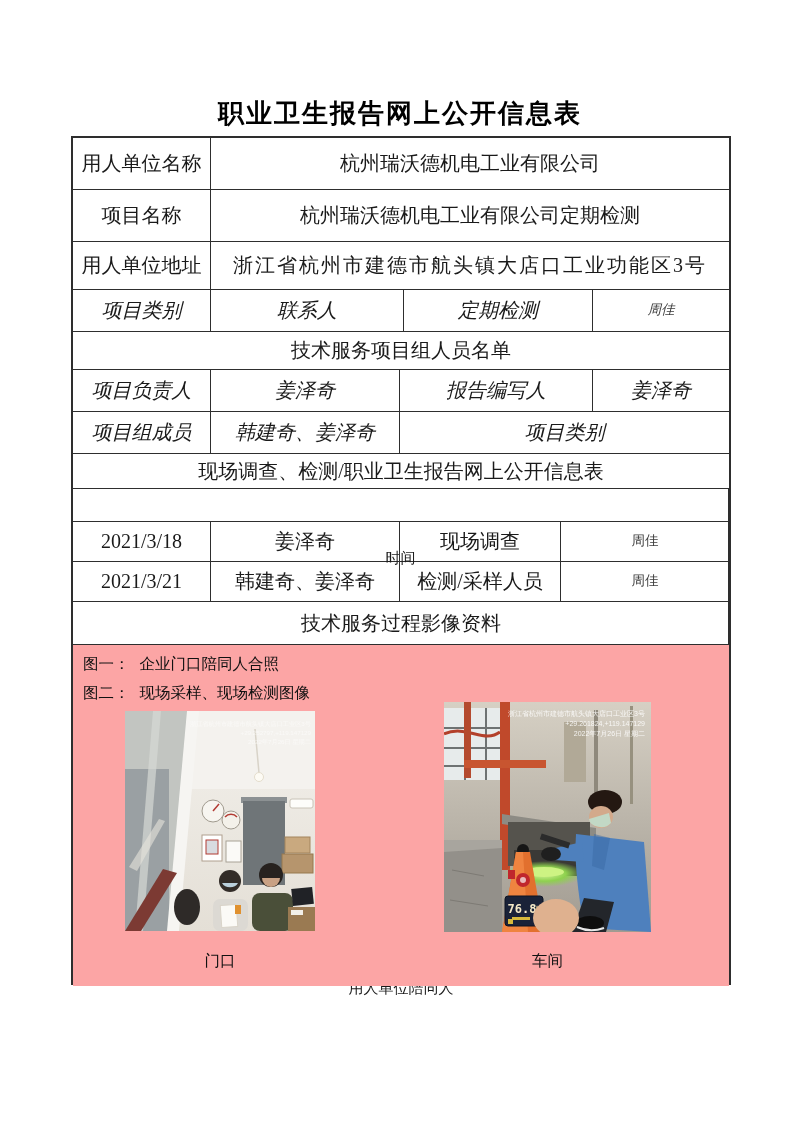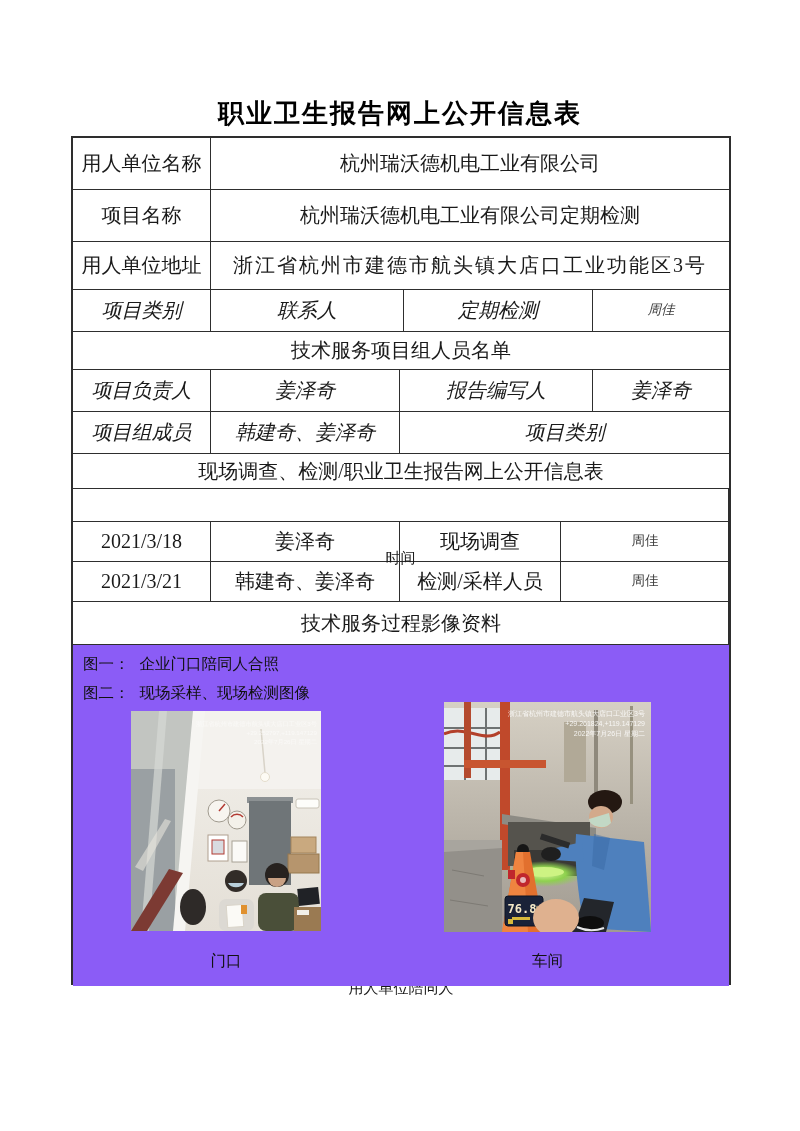--- a/index.html
+++ b/index.html
@@ -31,30 +31,30 @@
   .w3b{flex:0 0 161px;}
   .span{justify-content:center;}
   .h52{height:52px;} .h48{height:48px;} .h42{height:42px;font-style:italic;}
   .h38{height:38px;} .h35{height:35px;} .h33{height:33px;flex-direction:column;}
   .h40{height:40px;} .h43{height:43px;}
   .c.spaced{letter-spacing:2px;}
   .escort{font-size:13.5px;color:#3c3c3c;}
   .small-th{font-size:15px;}
   .media-cell{
     position:relative;height:341px;border-bottom:none;box-sizing:border-box;
-    background:#8b5cf6;
+    background:#fca5a5;
   }
   .fig-line{
     position:absolute;left:10px;display:flex;gap:10px;
     font-size:15.5px;color:#111;white-space:nowrap;
   }
   .fig-line-1{top:9px;}
   .fig-line-2{top:38px;}
   .photo-wrap{position:absolute;}
-  .photo1-wrap{left:58px;top:66px;width:190px;}
+  .photo1-wrap{left:52px;top:66px;width:190px;}
   .photo2-wrap{left:371px;top:57px;width:207px;}
   .photo-caption{
     position:absolute;width:100%;text-align:center;font-size:15.5px;color:#111;
   }
   .photo1-wrap .photo-caption{top:240px;}
   .photo2-wrap .photo-caption{top:249px;}
   svg{display:block;}
   .wm{fill:#ffffff;font-family:"Liberation Sans","DejaVu Sans",sans-serif;}
 </style>
 </head>

